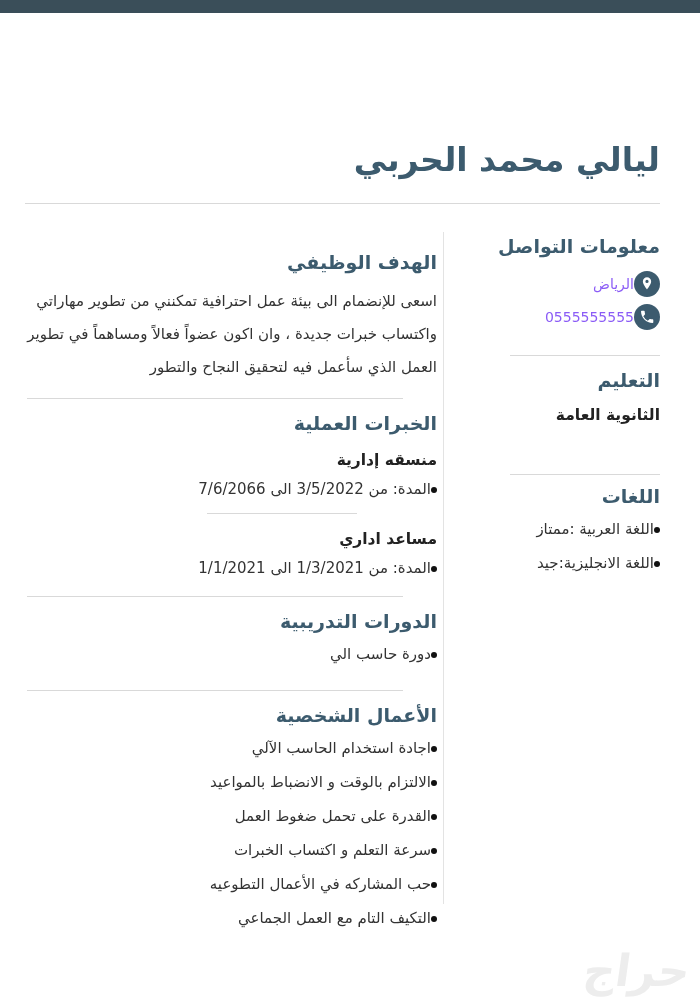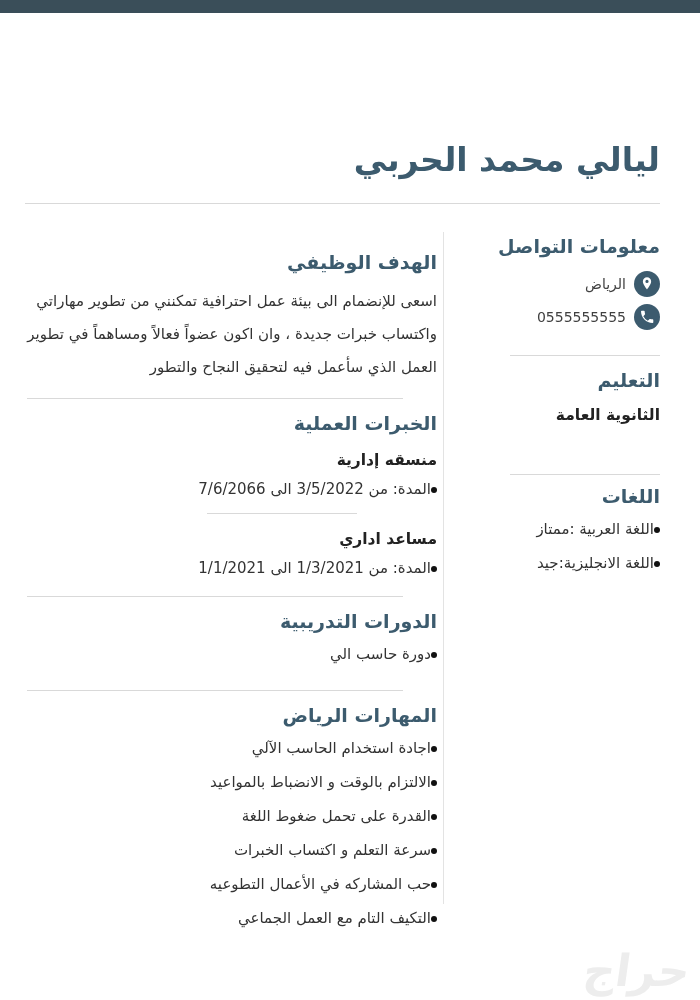--- a/index.html
+++ b/index.html
@@ -42,25 +42,24 @@
   }
   .section-title {
     font-size: 19px;
     font-weight: bold;
     color: #3c5b6e;
     line-height: 1.3;
   }
   .contact-list { margin-top: 12px; }
   .contact-row {
     display: flex; align-items: center;
-    gap: 8px;
     height: 26px;
     margin-bottom: 7px;
     font-size: 14px;
-    color: #404040;
+    color: #8b5cf6;
     white-space: nowrap;
   }
   .icon-circle {
     width: 26px; height: 26px;
     min-width: 26px;
     border-radius: 50%;
     background: #3c5b6e;
     display: flex; align-items: center; justify-content: center;
   }
   .icon-circle svg { width: 16px; height: 16px; }
@@ -218,33 +217,33 @@
     <hr class="main-divider" style="margin-top:17px;">
     <div class="section-title">الدورات التدريبية</div>
     <ul class="dot-list single-item-list">
       <li>
           <span class="dot"></span>
           <span>دورة حاسب الي</span>
         </li>
     </ul>
 
     <hr class="main-divider" style="margin-top:25px;">
-    <div class="section-title">المهارات الرياض</div>
+    <div class="section-title">الأعمال الشخصية</div>
     <ul class="dot-list skills-list">
       <li>
           <span class="dot"></span>
           <span>اجادة استخدام الحاسب الآلي</span>
         </li>
       <li>
           <span class="dot"></span>
           <span>الالتزام بالوقت و الانضباط بالمواعيد</span>
         </li>
       <li>
           <span class="dot"></span>
-          <span>القدرة على تحمل ضغوط اللغة</span>
+          <span>القدرة على تحمل ضغوط العمل</span>
         </li>
       <li>
           <span class="dot"></span>
           <span>سرعة التعلم و اكتساب الخبرات</span>
         </li>
       <li>
           <span class="dot"></span>
           <span>حب المشاركه في الأعمال التطوعيه</span>
         </li>
       <li>

